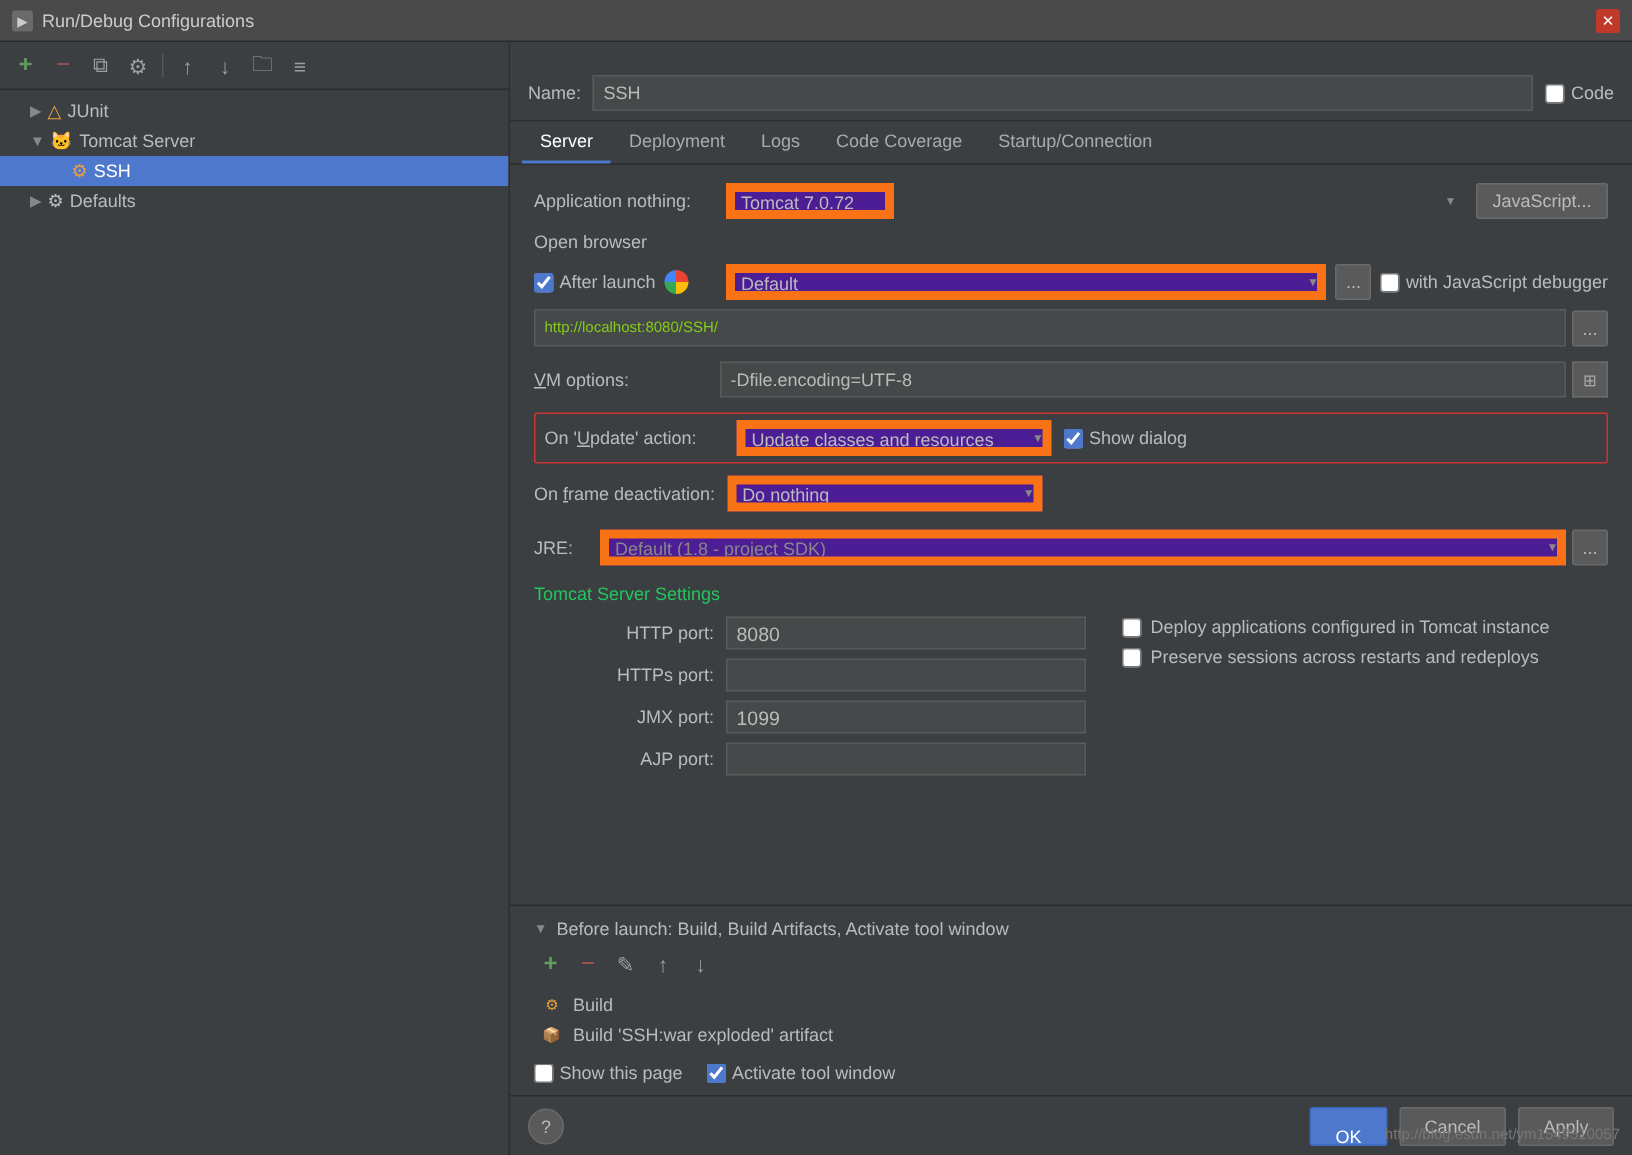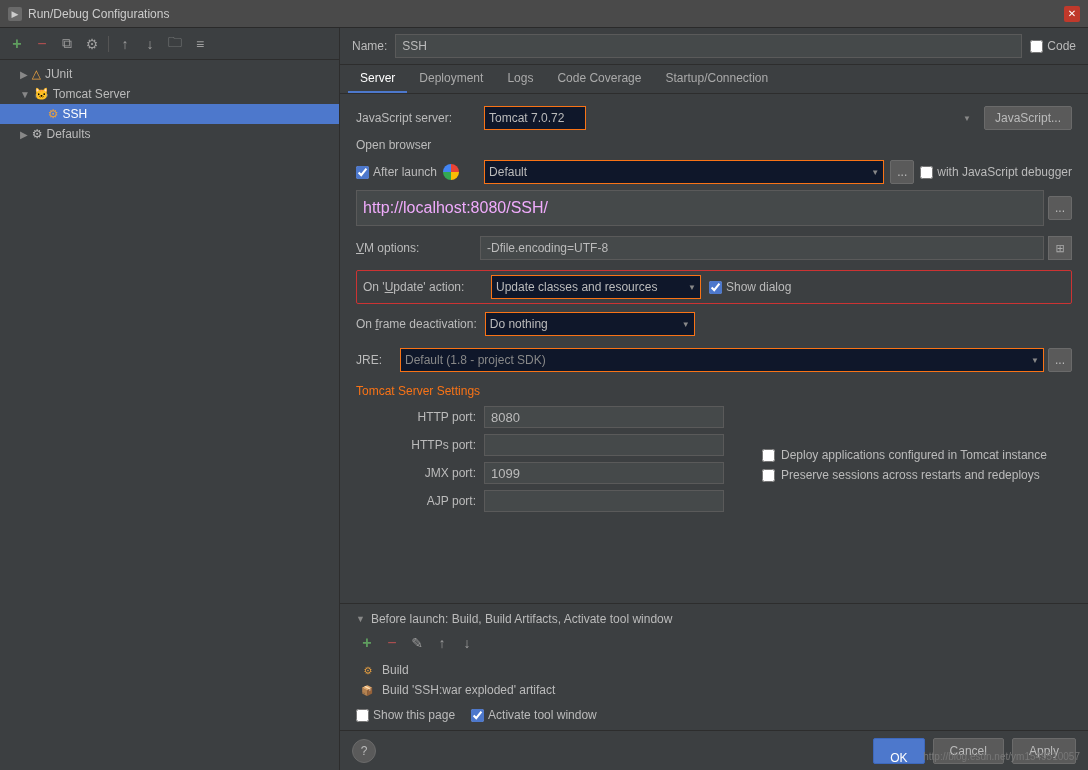--- a/index.html
+++ b/index.html
@@ -70,20 +70,21 @@
       flex: 1;
       display: flex;
       flex-direction: column;
       background: #3c3f41;
     }
     .name-bar {
       display: flex; align-items: center;
       padding: 6px 12px;
       gap: 8px;
       border-bottom: 1px solid #2d2d2d;
+      margin-top: 16px;
     }
     .name-label { color: #bbbbbb; font-size: 12px; }
     .name-input {
       flex: 1; height: 24px;
       background: #45494a;
       border: 1px solid #5a5a5a;
       color: #bbbbbb;
       padding: 0 6px;
       font-size: 12px;
       outline: none;
@@ -116,22 +117,22 @@
     }
     .form-row {
       display: flex; align-items: center;
       margin-bottom: 8px;
       gap: 8px;
     }
     .form-label { color: #bbbbbb; font-size: 12px; min-width: 120px; }
     .form-label u { text-decoration: underline; }
     .form-select {
       flex: 1; height: 24px;
-      background: #0f172a;
-      border: 1px solid #f97316;
+      background: #4c1d95;
+      border: 6px solid #f97316;
       color: #bbbbbb;
       padding: 0 4px;
       font-size: 12px;
       outline: none;
       cursor: pointer;
       appearance: none;
       -webkit-appearance: none;
       padding-right: 20px;
     }
     .select-wrapper { position: relative; flex: 1; }
@@ -149,26 +150,26 @@
       font-size: 12px;
       cursor: pointer;
       border-radius: 2px;
     }
     .btn-icon { width: 24px; height: 24px; display: flex; align-items: center; justify-content: center; }
     .section-title { color: #bbbbbb; font-size: 12px; margin-bottom: 8px; margin-top: 4px; }
     .open-browser-section { margin-bottom: 10px; }
     .open-browser-row { display: flex; align-items: center; gap: 6px; margin-bottom: 6px; }
     .url-row { display: flex; align-items: center; gap: 4px; margin-bottom: 10px; }
     .url-input {
-      flex: 1; height: 36px;
+      flex: 1; height: 25px;
       background: #45494a;
       border: 1px solid #5a5a5a;
-      color: #f0abfc;
+      color: #84cc16;
       padding: 0 6px;
-      font-size: 16px;
+      font-size: 10px;
       outline: none;
     }
     .vm-row { display: flex; align-items: center; gap: 4px; margin-bottom: 10px; }
     .vm-input {
       flex: 1; height: 24px;
       background: #45494a;
       border: 1px solid #5a5a5a;
       color: #bbbbbb;
       padding: 0 6px;
       font-size: 12px;
@@ -179,21 +180,21 @@
     
     .update-action-row {
       display: flex; align-items: center; gap: 8px; margin-bottom: 8px;
       border: 1px solid #cc3333;
       padding: 4px 6px;
       border-radius: 2px;
     }
     .frame-deact-row { display: flex; align-items: center; gap: 8px; margin-bottom: 12px; }
 
     .jre-row { display: flex; align-items: center; gap: 4px; margin-bottom: 12px; }
-    .tomcat-settings-title { font-size: 12px; color: #f97316; margin-bottom: 8px; }
+    .tomcat-settings-title { font-size: 12px; color: #22c55e; margin-bottom: 8px; }
     .port-grid { display: grid; grid-template-columns: 120px 240px 1fr; gap: 6px 8px; align-items: center; margin-bottom: 12px; }
     .port-label { color: #bbbbbb; font-size: 12px; text-align: right; }
     .port-input {
       height: 22px;
       background: #45494a;
       border: 1px solid #5a5a5a;
       color: #bbbbbb;
       padding: 0 6px;
       font-size: 13px;
       outline: none;
@@ -294,21 +295,21 @@
       <div class="tab active">Server</div>
       <div class="tab">Deployment</div>
       <div class="tab">Logs</div>
       <div class="tab">Code Coverage</div>
       <div class="tab">Startup/Connection</div>
     </div>
 
     <div class="content-area">
 
       <div class="form-row">
-        <span class="form-label">JavaScript server:</span>
+        <span class="form-label">Application nothing:</span>
         <div class="select-wrapper">
           <select class="form-select">
             <option>Tomcat 7.0.72</option>
           </select>
         </div>
         <button class="btn">JavaScript...</button>
       </div>
 
       <div class="open-browser-section">
         <div class="section-title">Open browser</div>
@@ -367,21 +368,21 @@
         <span class="form-label" style="min-width:40px;">JRE:</span>
         <div class="select-wrapper" style="flex:1;">
           <select class="form-select" style="width:100%; color:#888;">
             <option>Default (1.8 - project SDK)</option>
           </select>
         </div>
         <button class="btn btn-icon">...</button>
       </div>
 
       <div class="tomcat-settings-title">Tomcat Server Settings</div>
-      <div style="display:flex; gap:30px;align-items:center;">
+      <div style="display:flex; gap:16px;">
         <div class="port-grid">
           <span class="port-label">HTTP port:</span>
           <input class="port-input" type="text" value="8080" style="">
           <span></span>
           <span class="port-label">HTTPs port:</span>
           <input class="port-input" type="text" style="">
           <span></span>
           <span class="port-label">JMX port:</span>
           <input class="port-input" type="text" value="1099" style="">
           <span></span>

